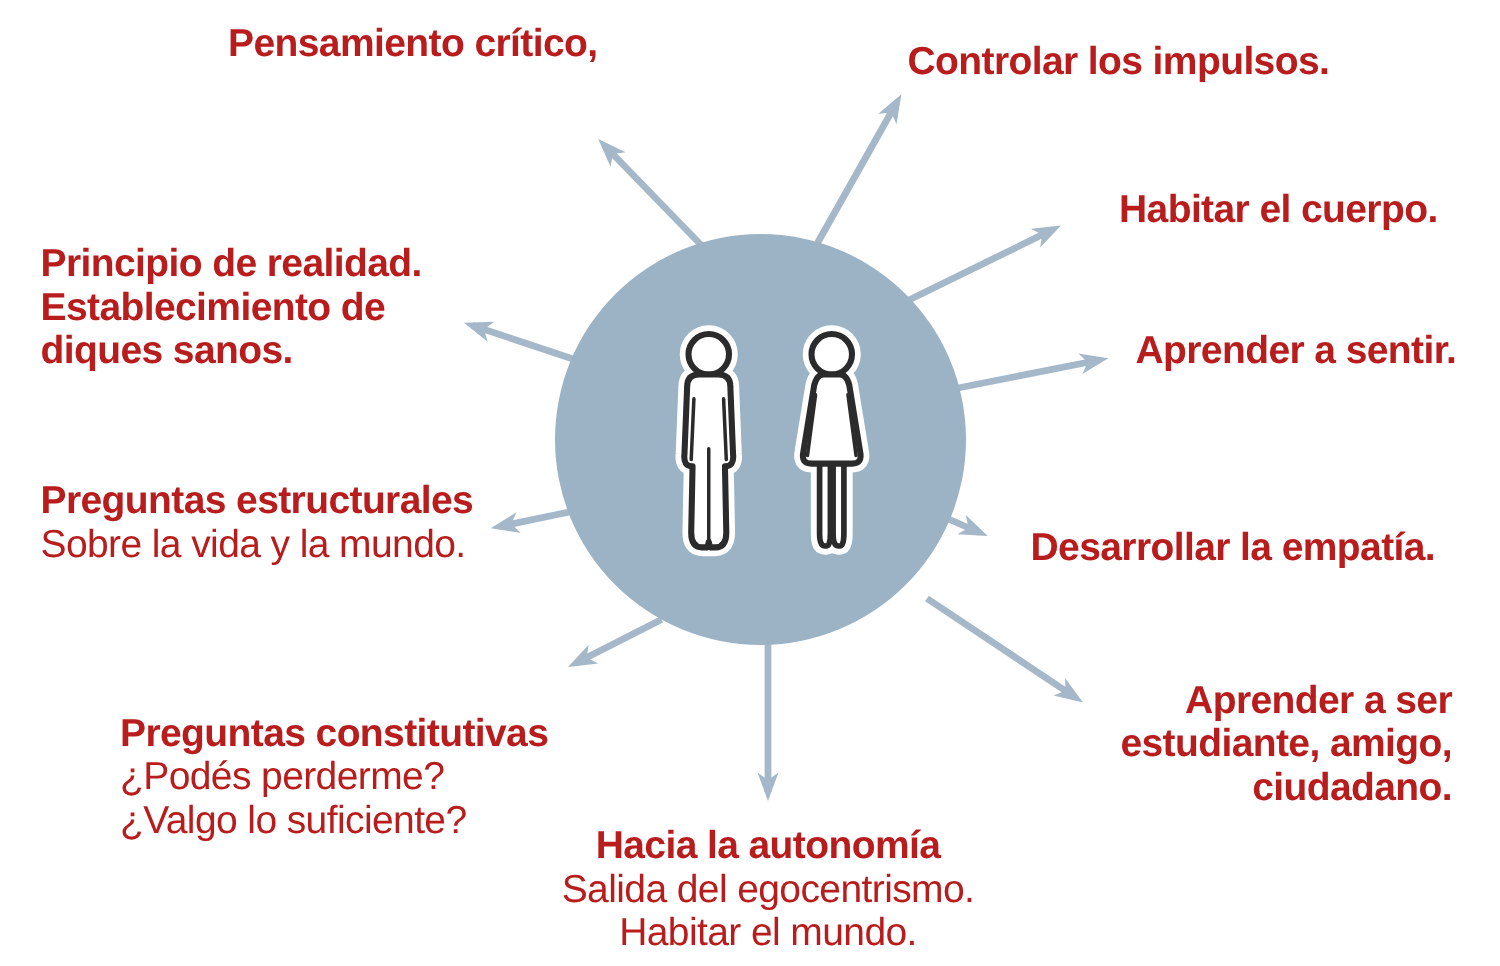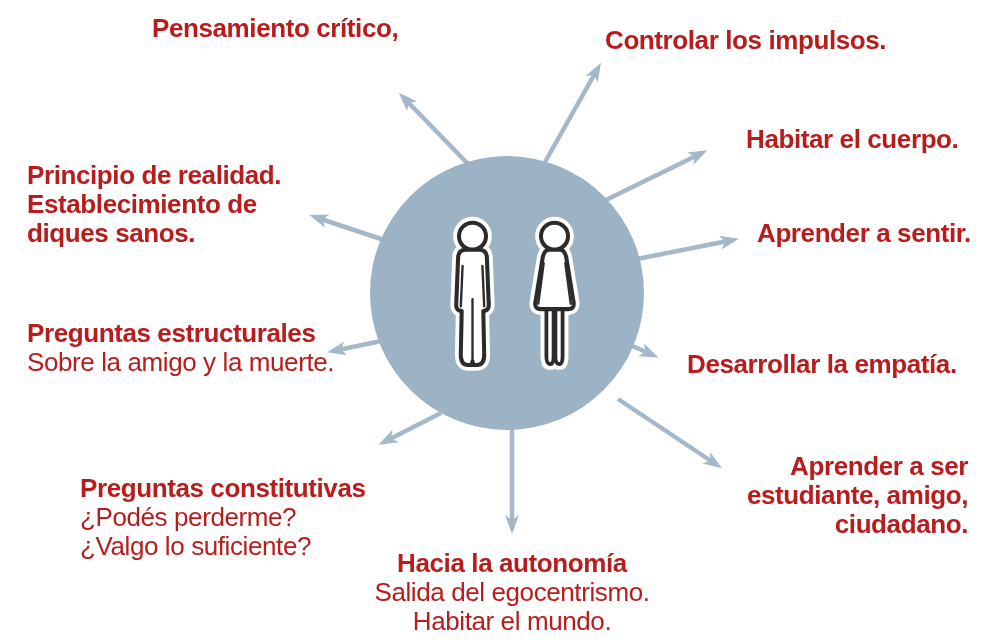--- a/index.html
+++ b/index.html
@@ -126,21 +126,21 @@
   </div>
 
   <div class="label" style="left:80px;top:450px;margin-top:24px;">
     <div class="b">Preguntas constitutivas</div>
     <div>¿Podés perderme?</div>
     <div>¿Valgo lo suficiente?</div>
   </div>
 
   <div class="label" style="left:15px;top:319px;margin-left:12px;">
     <div class="b">Preguntas estructurales</div>
-    <div>Sobre la amigo y la muerte.</div>
+    <div>Sobre la vida y la mundo.</div>
   </div>
 
   <div class="label" style="left:27px;top:161px;">
     <div class="b">Principio de realidad.</div>
     <div class="b">Establecimiento de</div>
     <div class="b">diques sanos.</div>
   </div>
 
 </div>
 

